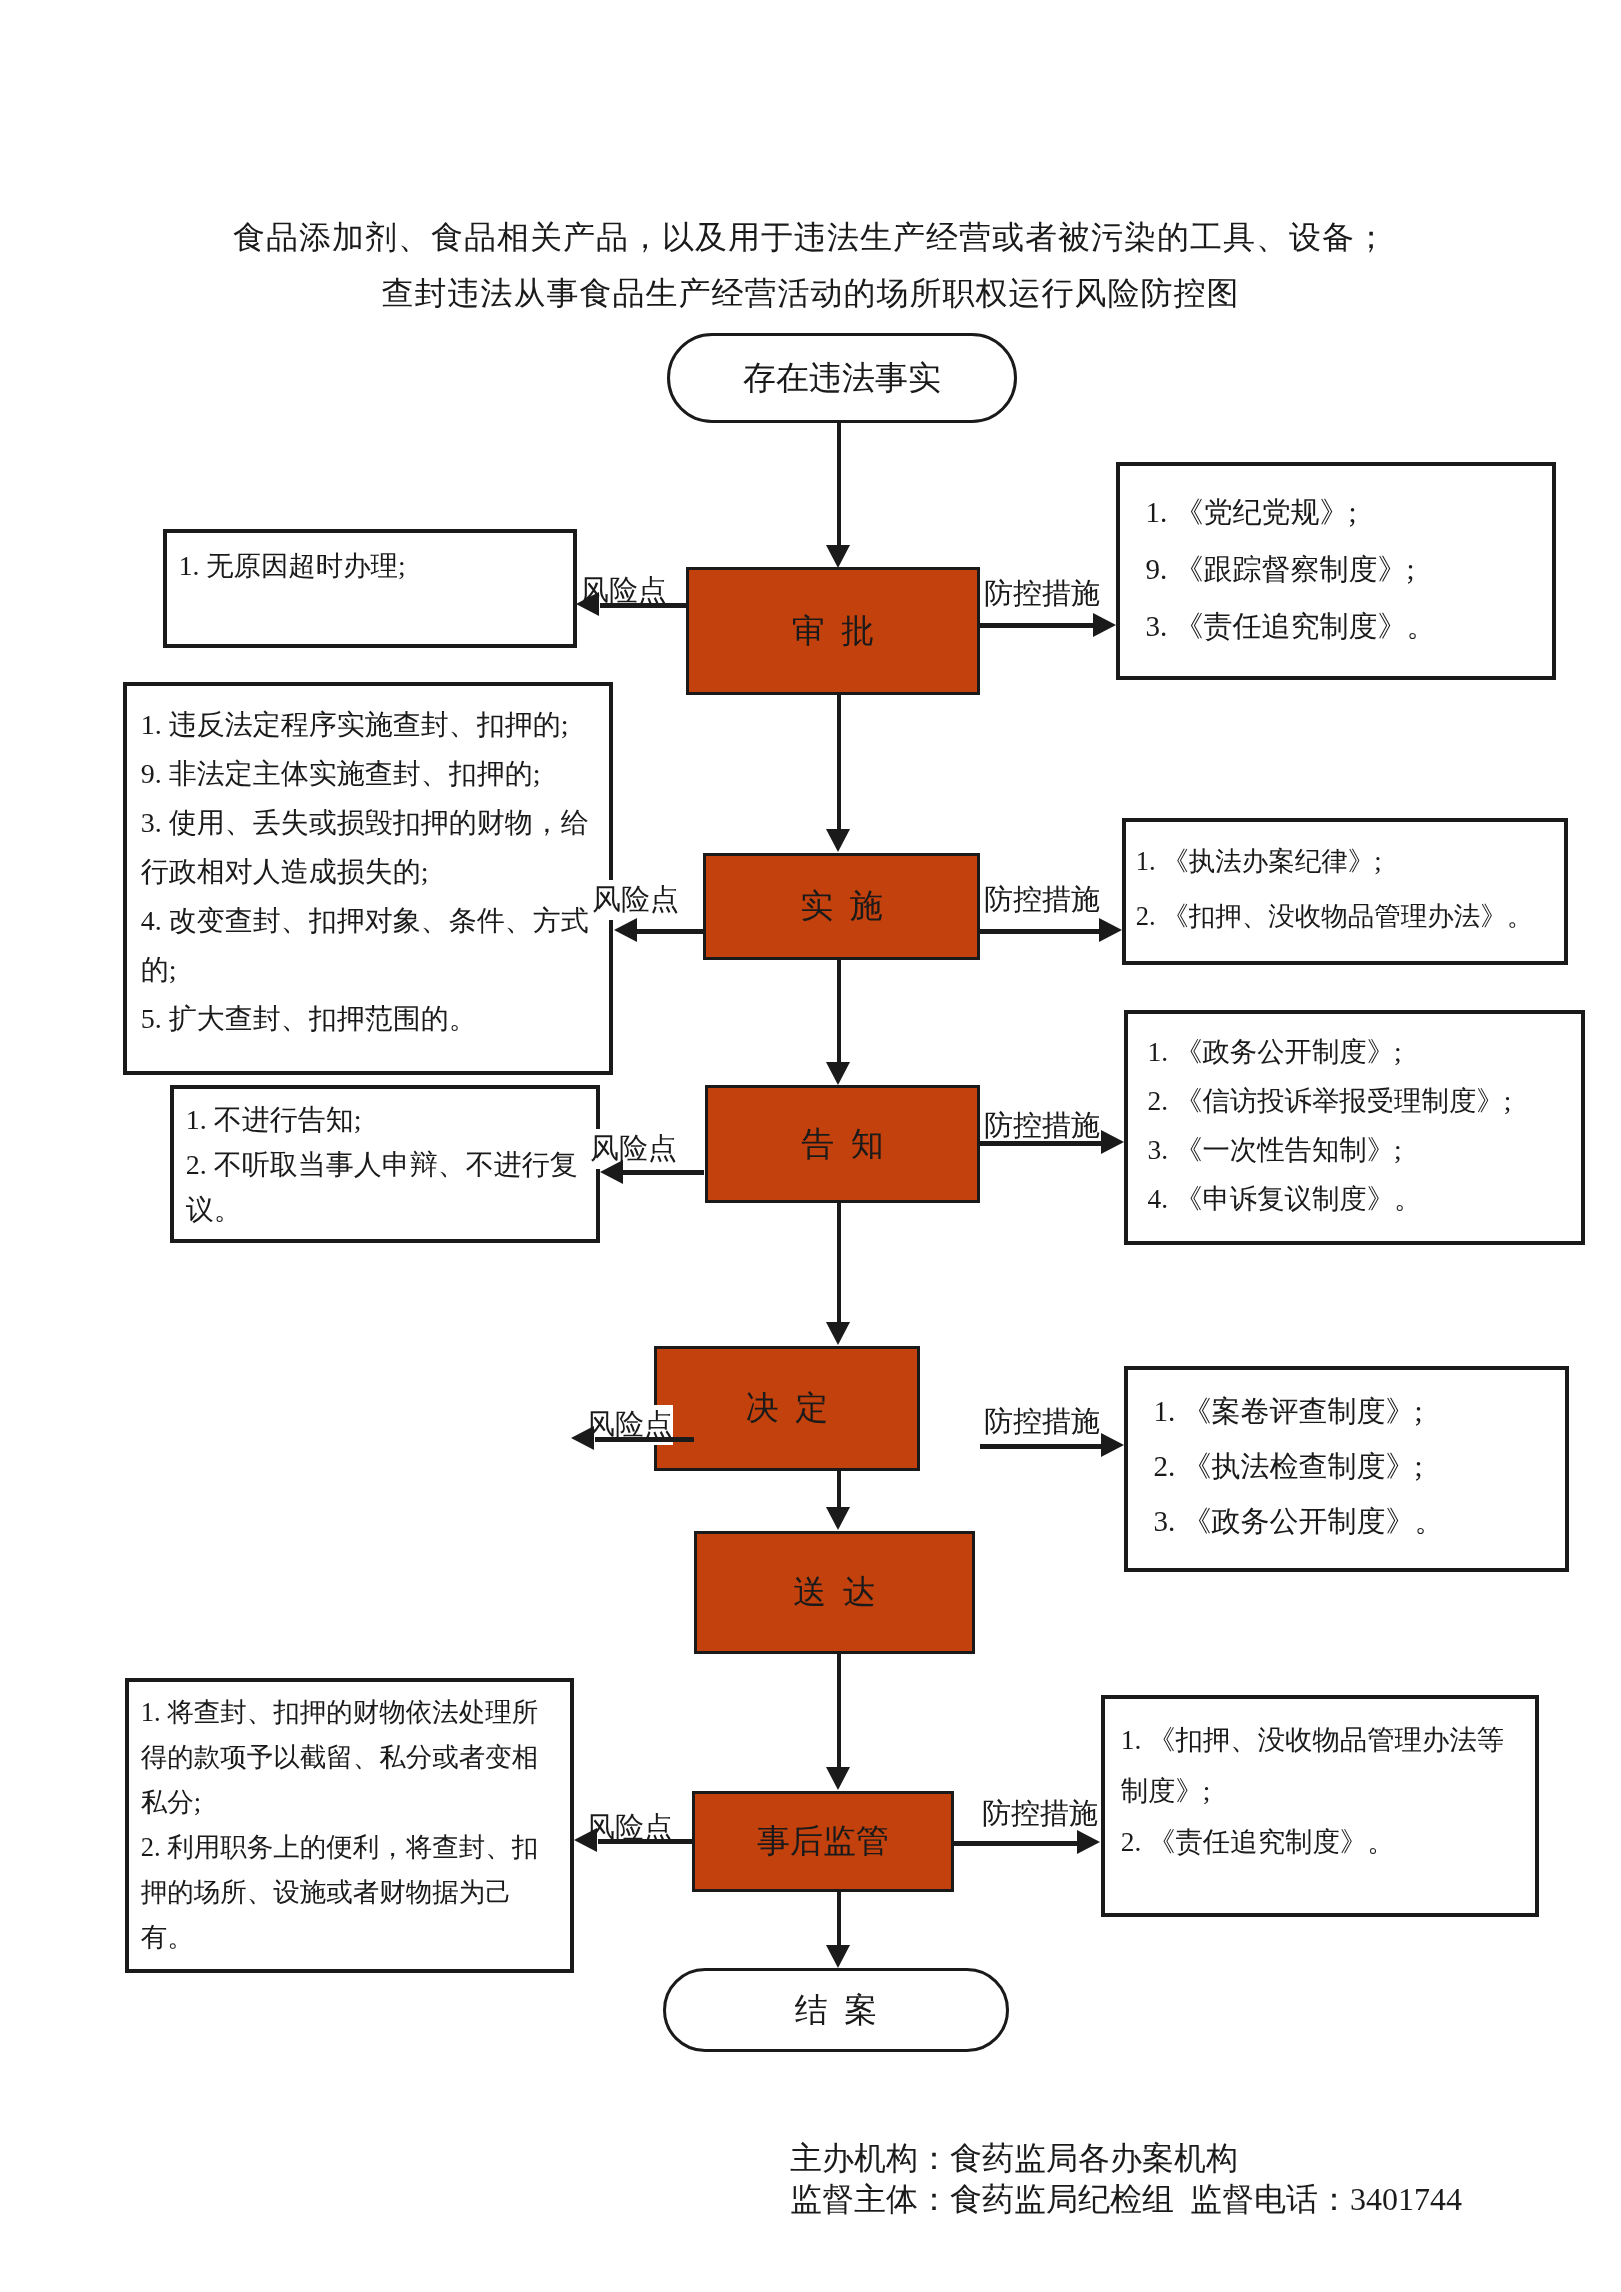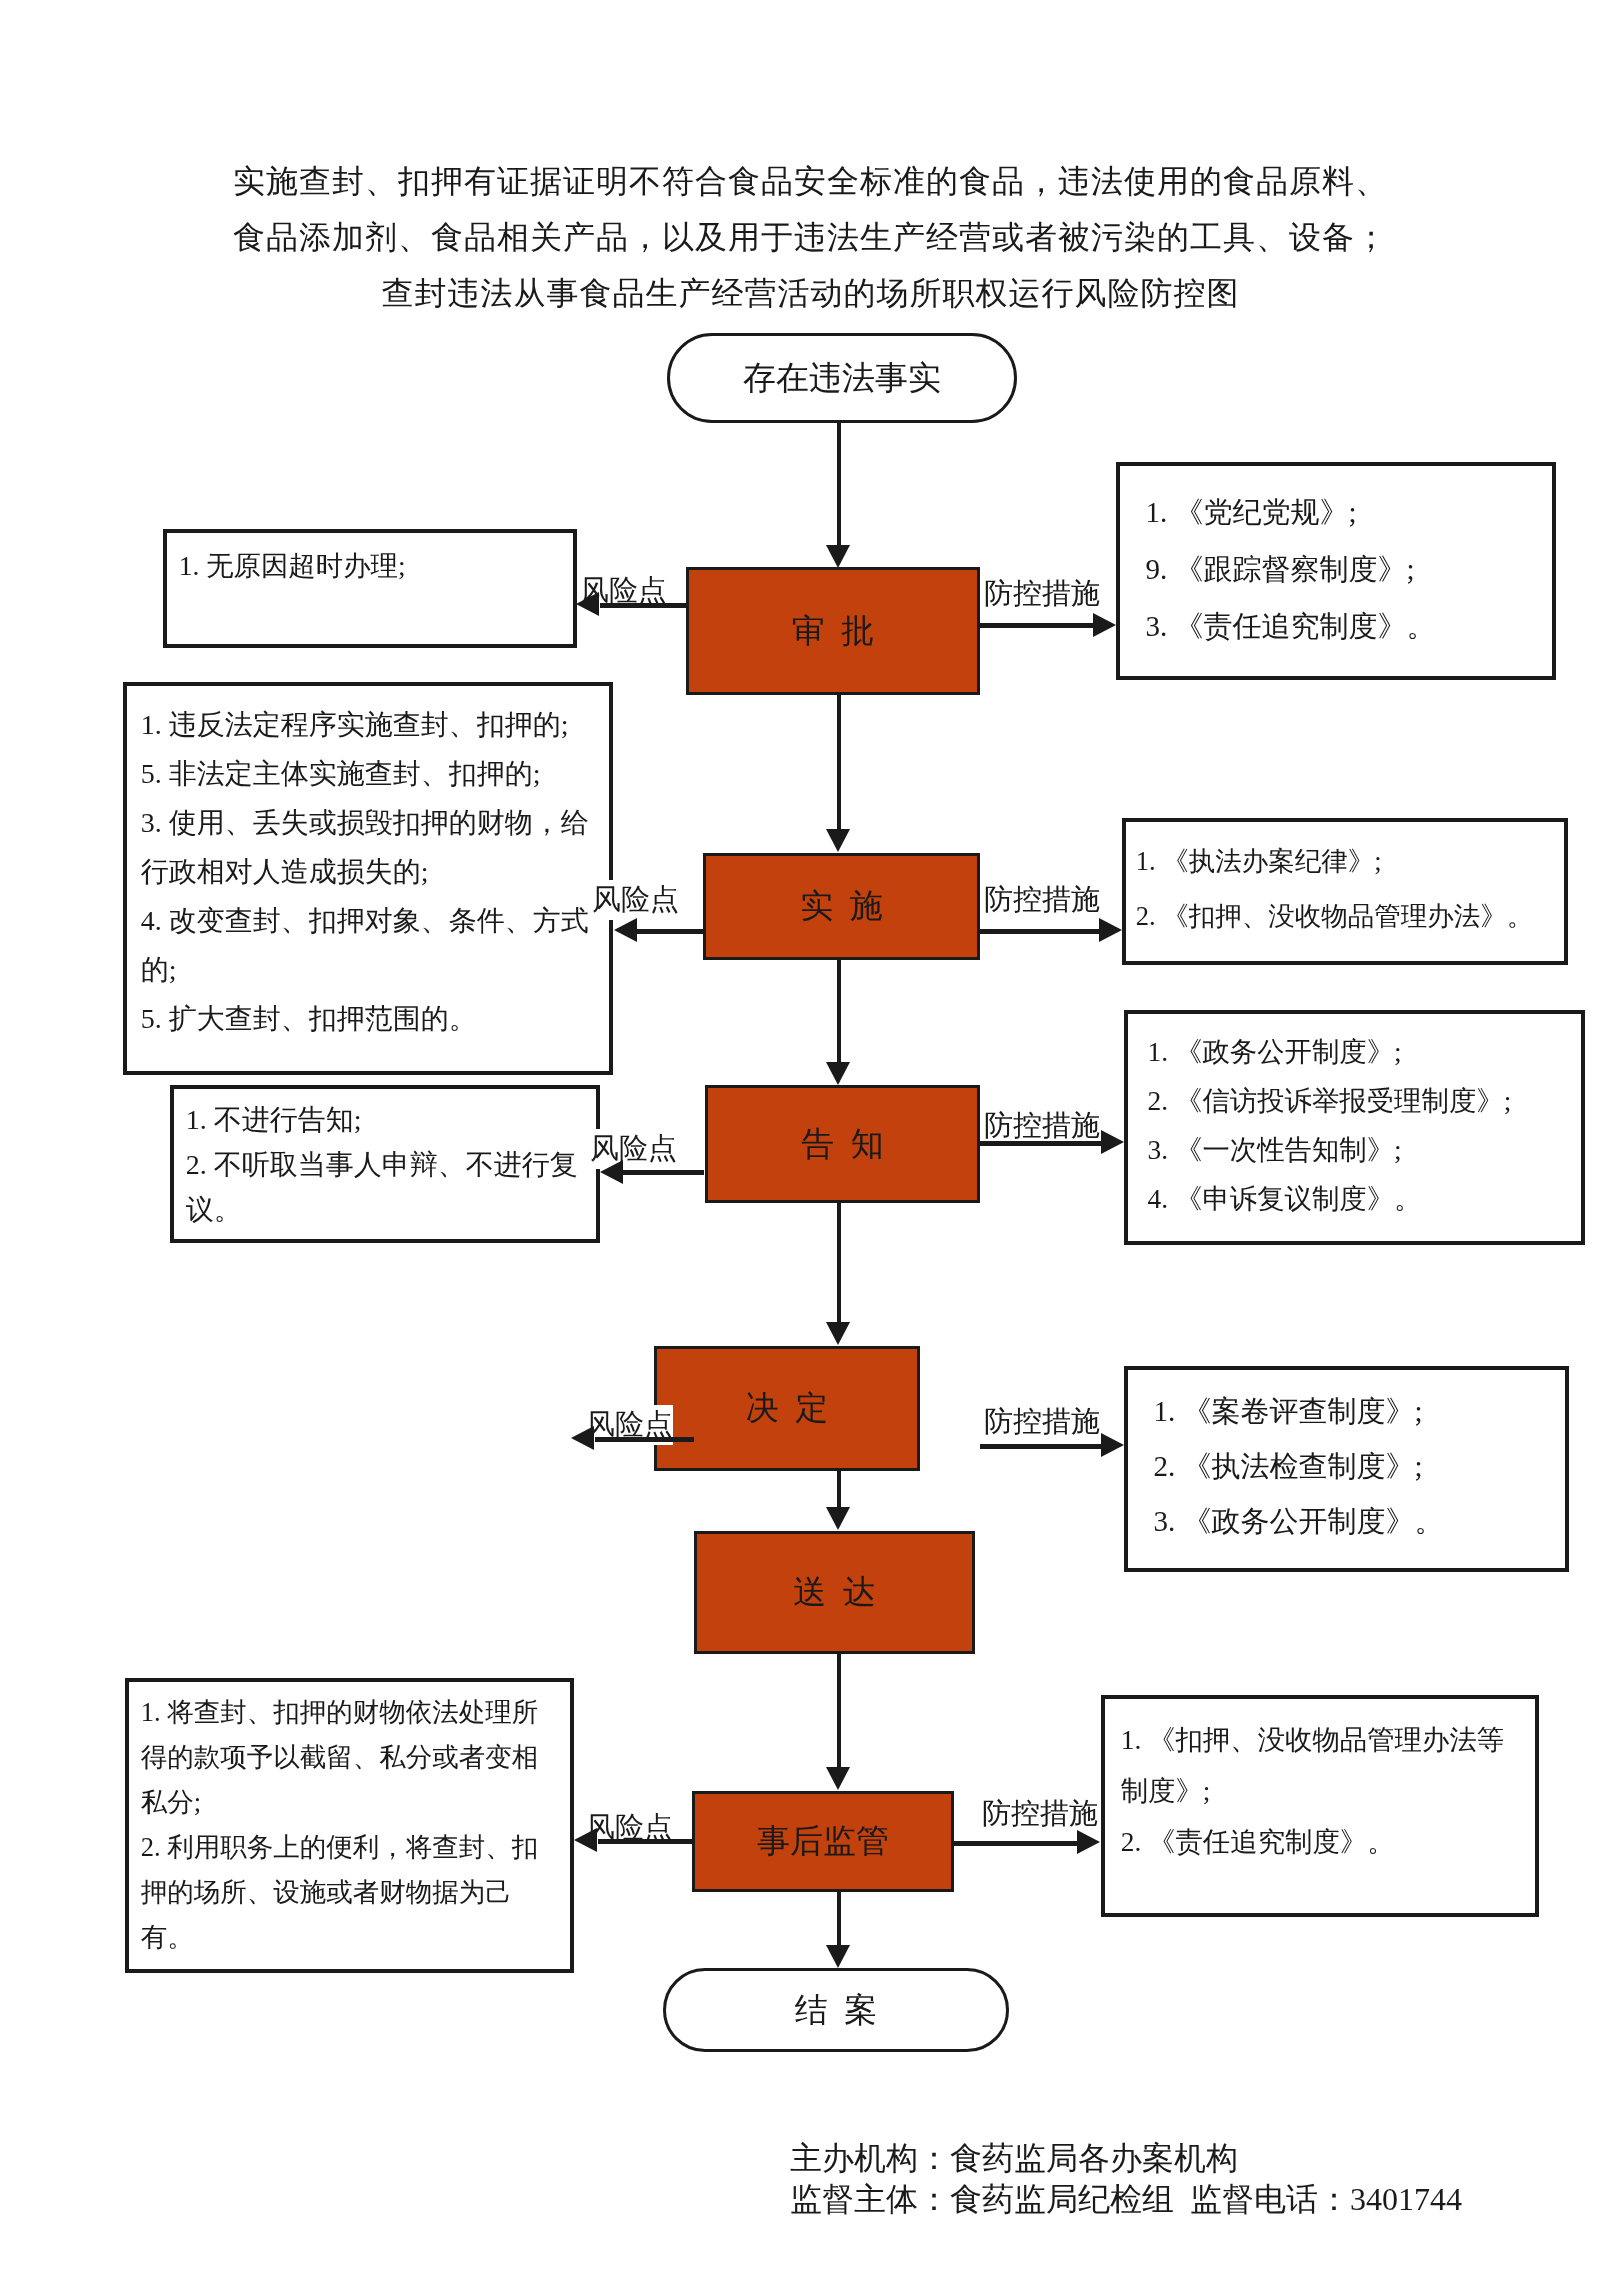--- a/index.html
+++ b/index.html
@@ -25,21 +25,20 @@
     border-bottom:12.7px solid transparent;border-right:23.5px solid #1a1a1a;}
   .head-right{position:absolute;width:0;height:0;border-top:12.7px solid transparent;
     border-bottom:12.7px solid transparent;border-left:23.5px solid #1a1a1a;}
   .footer-line{position:absolute;font-size:32px;white-space:pre;}
 </style>
 </head>
 <body>
 
 <div class="page">
 
-  <div class="title-line" style="top:160px;">实施查封、扣押有证据证明不符合食品安全标准的食品，违法使用的食品原料、</div>
   <div class="title-line" style="top:216px;">食品添加剂、食品相关产品，以及用于违法生产经营或者被污染的工具、设备；</div>
   <div class="title-line" style="top:272px;">查封违法从事食品生产经营活动的场所职权运行风险防控图</div>
 
   <div class="pill" style="left:667px;top:333px;width:350px;height:90px;">存在违法事实</div>
 
   <div class="vline" style="left:837px;top:423px;height:122px;"></div>
   <div class="head-down" style="left:826px;top:545px;"></div>
 
   <div class="node" style="left:686px;top:567px;width:294px;height:128px;">审  批</div>
 
@@ -59,21 +58,21 @@
     <div class="item">3. 《责任追究制度》。</div>
   </div>
 
   <div class="vline" style="left:837px;top:695px;height:134px;"></div>
   <div class="head-down" style="left:826px;top:829px;"></div>
 
   <div class="node" style="left:703px;top:853px;width:277px;height:107px;">实  施</div>
 
   <div class="side-box" style="left:123px;top:682px;width:490px;height:393px;font-size:28px;line-height:49px;padding:13.7px 13.7px;">
     <div class="item">1. 违反法定程序实施查封、扣押的;</div>
-    <div class="item">5. 非法定主体实施查封、扣押的;</div>
+    <div class="item">9. 非法定主体实施查封、扣押的;</div>
     <div class="item">3. 使用、丢失或损毁扣押的财物，给行政相对人造成损失的;</div>
     <div class="item">4. 改变查封、扣押对象、条件、方式的;</div>
     <div class="item">5. 扩大查封、扣押范围的。</div>
   </div>
   <div class="edge-label" style="left:592px;top:880px;">风险点</div>
   <div class="hline" style="left:637px;top:929px;width:66px;"></div>
   <div class="head-left" style="left:614px;top:918px;"></div>
 
   <div class="edge-label" style="left:984px;top:880px;">防控措施</div>
   <div class="hline" style="left:980px;top:929px;width:119px;"></div>

